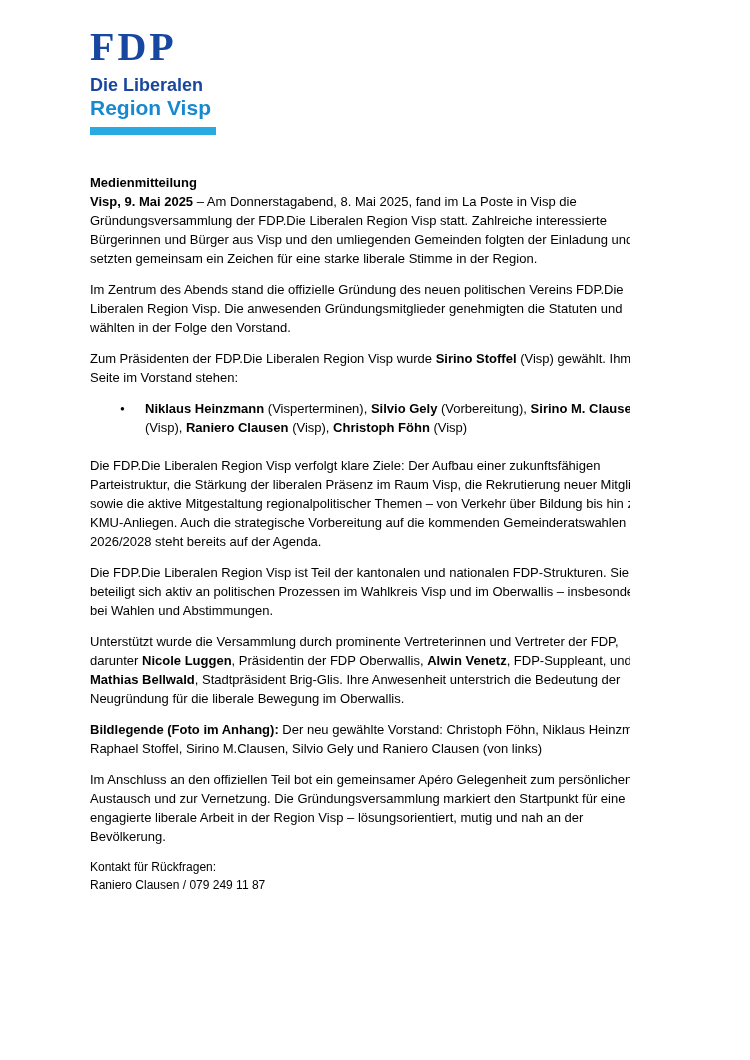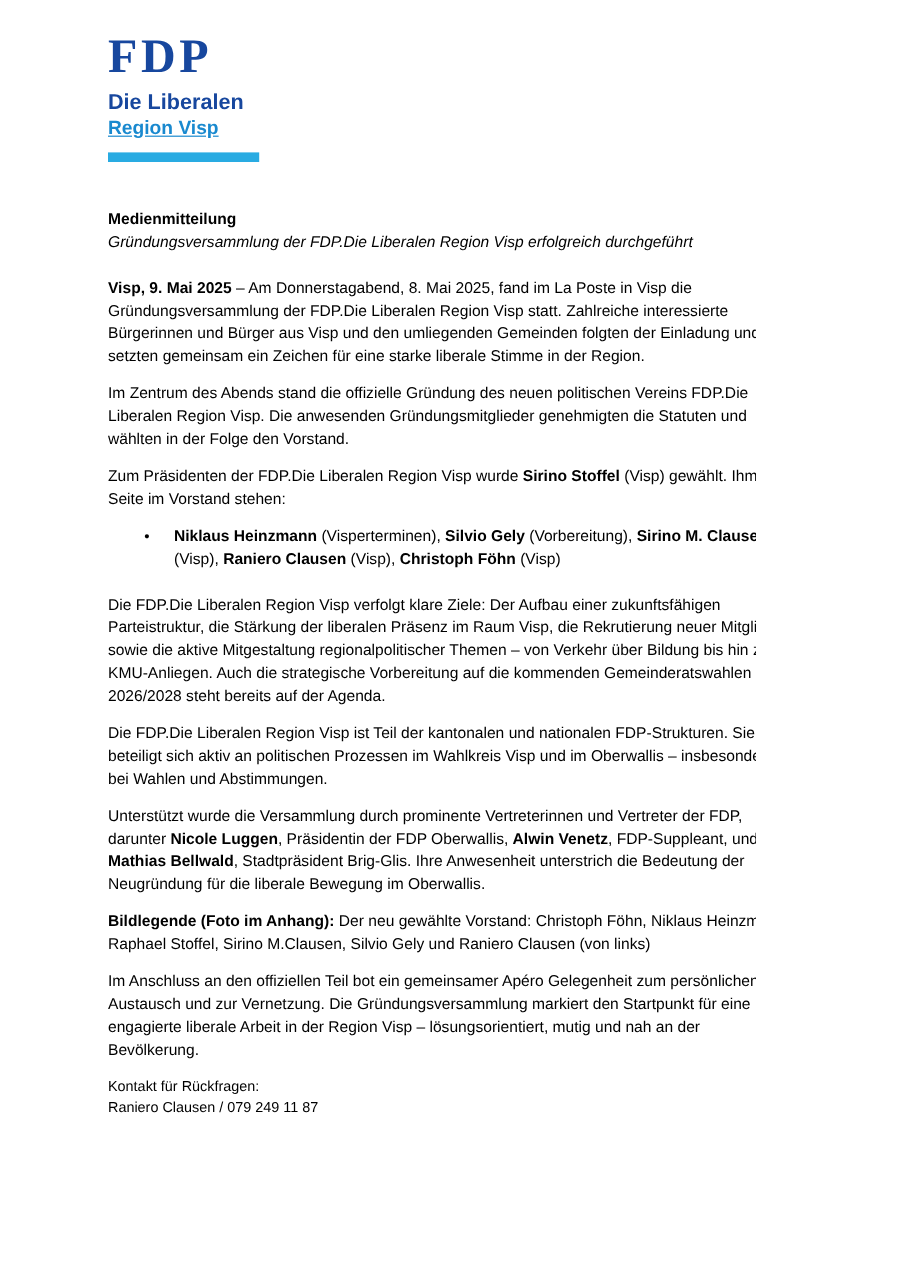--- a/index.html
+++ b/index.html
@@ -27,25 +27,24 @@
   }
   .logo-line1 {
     font-weight: 700;
     font-size: 18px;
     line-height: 20px;
     margin-top: 9px;
     color: var(--logo-navy, #17479e);
   }
   .logo-line2 {
     font-weight: 700;
-    font-size: 16px;
+    font-size: 21px;
     line-height: 20px;
     margin-top: 3px;
     color: var(--logo-light-blue, #1989cf);
-    text-decoration: underline;
   }
   .logo-bar {
     width: 126px; height: 8px;
     margin-top: 9px;
     background: var(--logo-bar-color, #29abe2);
   }
   
   main {
     margin-top: 38px;
     width: 572px;
@@ -71,21 +70,20 @@
 <div class="page">
   <header>
     <div class="logo-fdp">FDP</div>
     <div class="logo-line1">Die Liberalen</div>
     <div class="logo-line2">Region Visp</div>
     <div class="logo-bar"></div>
   </header>
 
   <main>
     <p class="kicker">Medienmitteilung</p>
-    <p class="subtitle">Gründungsversammlung der FDP.Die Liberalen Region Visp erfolgreich durchgeführt</p>
 
     <div>
         <p class="para"><span class="b">Visp, 9. Mai 2025</span><span> – Am Donnerstagabend, 8. Mai 2025, fand im La Poste in Visp die Gründungsversammlung der FDP.Die Liberalen Region Visp statt. Zahlreiche interessierte Bürgerinnen und Bürger aus Visp und den umliegenden Gemeinden folgten der Einladung und setzten gemeinsam ein Zeichen für eine starke liberale Stimme in der Region.</span></p>
         <p class="para"><span>Im Zentrum des Abends stand die offizielle Gründung des neuen politischen Vereins FDP.Die Liberalen Region Visp. Die anwesenden Gründungsmitglieder genehmigten die Statuten und wählten in der Folge den Vorstand.</span></p>
         <p class="para"><span>Zum Präsidenten der FDP.Die Liberalen Region Visp wurde </span><span class="b">Sirino Stoffel</span><span> (Visp) gewählt. Ihm zur Seite im Vorstand stehen:</span></p>
         <div class="bullet-item">
           <span class="bullet-marker">●</span>
           <span class="bullet-text"><span class="b">Niklaus Heinzmann</span><span> (Visperterminen), </span><span class="b">Silvio Gely</span><span> (Vorbereitung), </span><span class="b">Sirino M. Clausen</span><span> (Visp), </span><span class="b">Raniero Clausen</span><span> (Visp), </span><span class="b">Christoph Föhn</span><span> (Visp)</span></span>
         </div>
         <p class="para gap-lg"><span>Die FDP.Die Liberalen Region Visp verfolgt klare Ziele: Der Aufbau einer zukunftsfähigen Parteistruktur, die Stärkung der liberalen Präsenz im Raum Visp, die Rekrutierung neuer Mitglieder sowie die aktive Mitgestaltung regionalpolitischer Themen – von Verkehr über Bildung bis hin zu KMU-Anliegen. Auch die strategische Vorbereitung auf die kommenden Gemeinderatswahlen 2026/2028 steht bereits auf der Agenda.</span></p>

